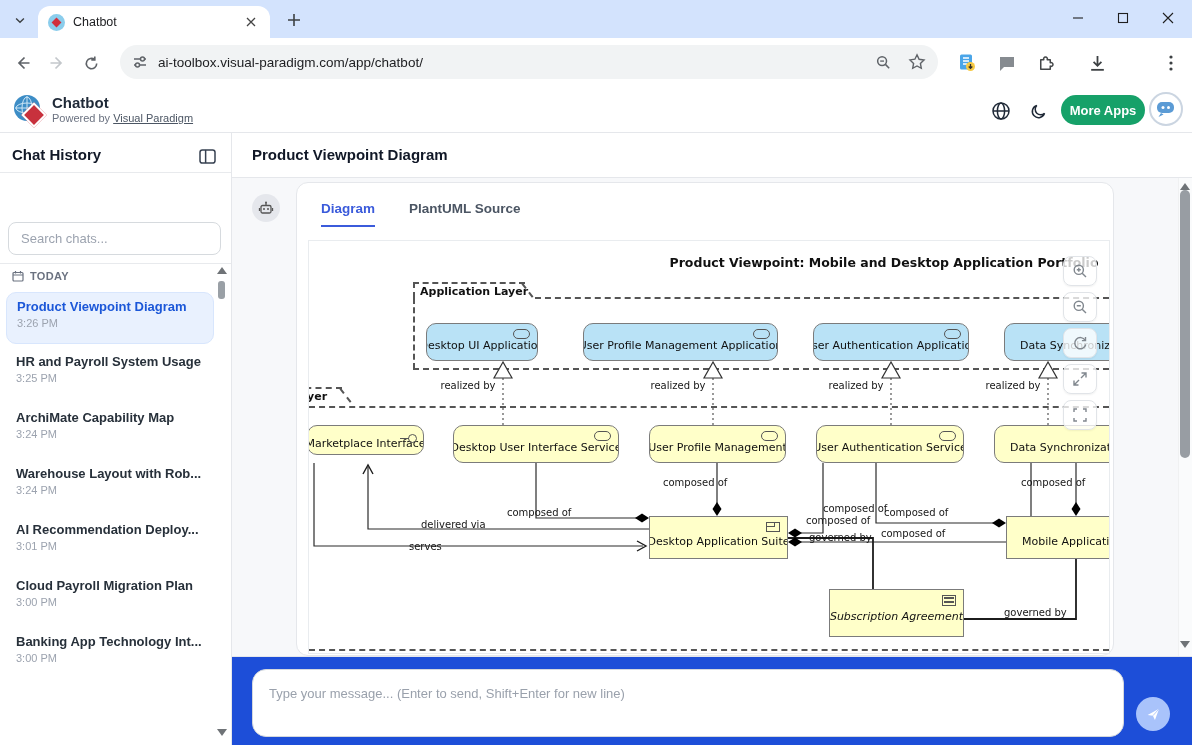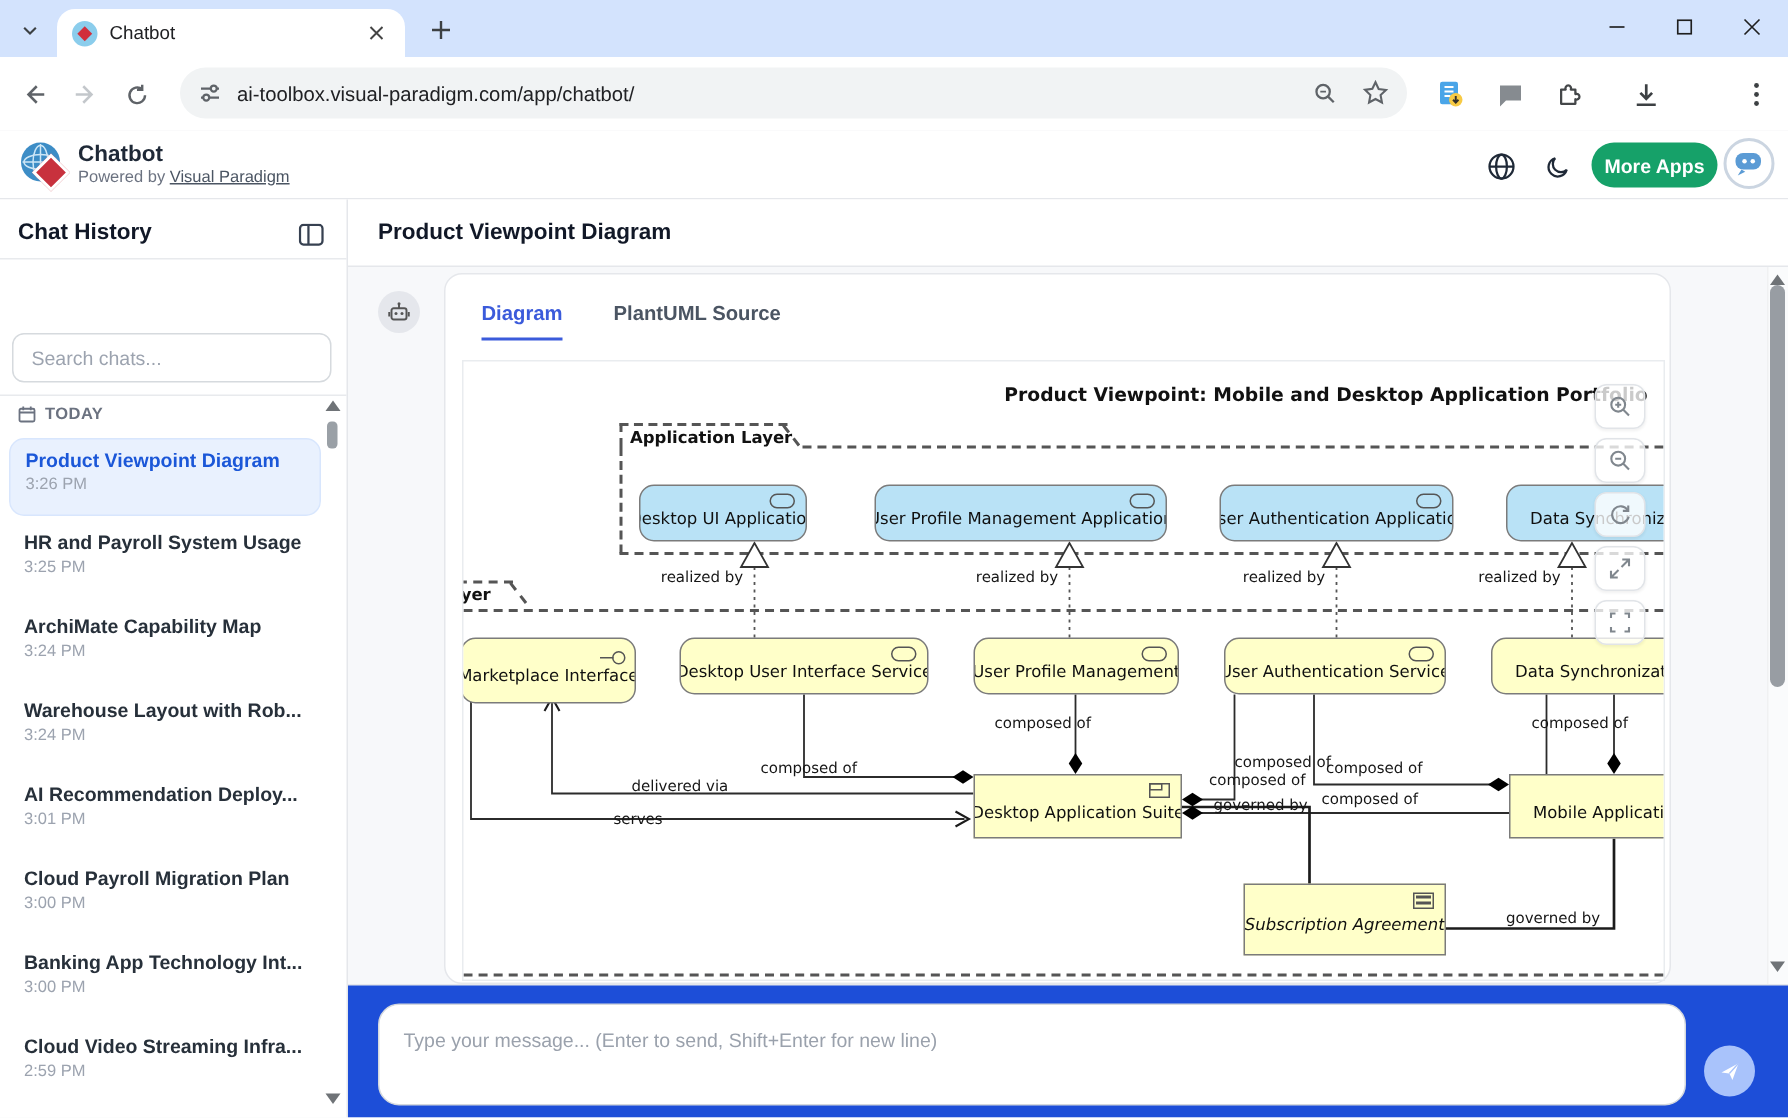--- a/index.html
+++ b/index.html
@@ -279,24 +279,20 @@
     <div class="tm">3:01 PM</div>
   </div>
   <div class="chat-item" style="top:439px;">
     <div class="t">Cloud Payroll Migration Plan</div>
     <div class="tm">3:00 PM</div>
   </div>
   <div class="chat-item" style="top:495px;">
     <div class="t">Banking App Technology Int...</div>
     <div class="tm">3:00 PM</div>
   </div>
-  <div class="chat-item" style="top:551px;">
-    <div class="t">Cloud Video Streaming Infra...</div>
-    <div class="tm">2:59 PM</div>
-  </div>
 
   <div class="tri" style="left:217px;top:134px;border-left:5px solid transparent;border-right:5px solid transparent;border-bottom:7px solid #6f7377;"></div>
   <div class="sb-scroll-thumb"></div>
   <div class="tri" style="left:217px;top:596px;border-left:5px solid transparent;border-right:5px solid transparent;border-top:7px solid #6f7377;"></div>
 </div>
 
 <div class="main">
   <div class="main-titlerow">
     <div class="page-title">Product Viewpoint Diagram</div>
   </div>
@@ -387,21 +383,21 @@
           <span>User Profile Management Application</span>
         </div>
       <div class="nd nb" style="left:504px;top:82px;width:156px;height:38px;">
           <i class="ic-st"></i>
           <span>User Authentication Application</span>
         </div>
       <div class="nd nb" style="left:695px;top:82px;width:150px;height:38px;">
           <span>Data Synchronization</span>
         </div>
 
-      <div class="nd ny" style="left:-2px;top:184px;width:117px;height:44px;">
+      <div class="nd ny" style="left:-2px;top:184px;width:117px;height:30px;">
           <i class="ic-lo"></i>
           <span>Marketplace Interface</span>
         </div>
       <div class="nd ny" style="left:144px;top:184px;width:166px;height:38px;">
           <i class="ic-st"></i>
           <span>Desktop User Interface Service</span>
         </div>
       <div class="nd ny" style="left:340px;top:184px;width:137px;height:38px;">
           <i class="ic-st"></i>
           <span>User Profile Management</span>

